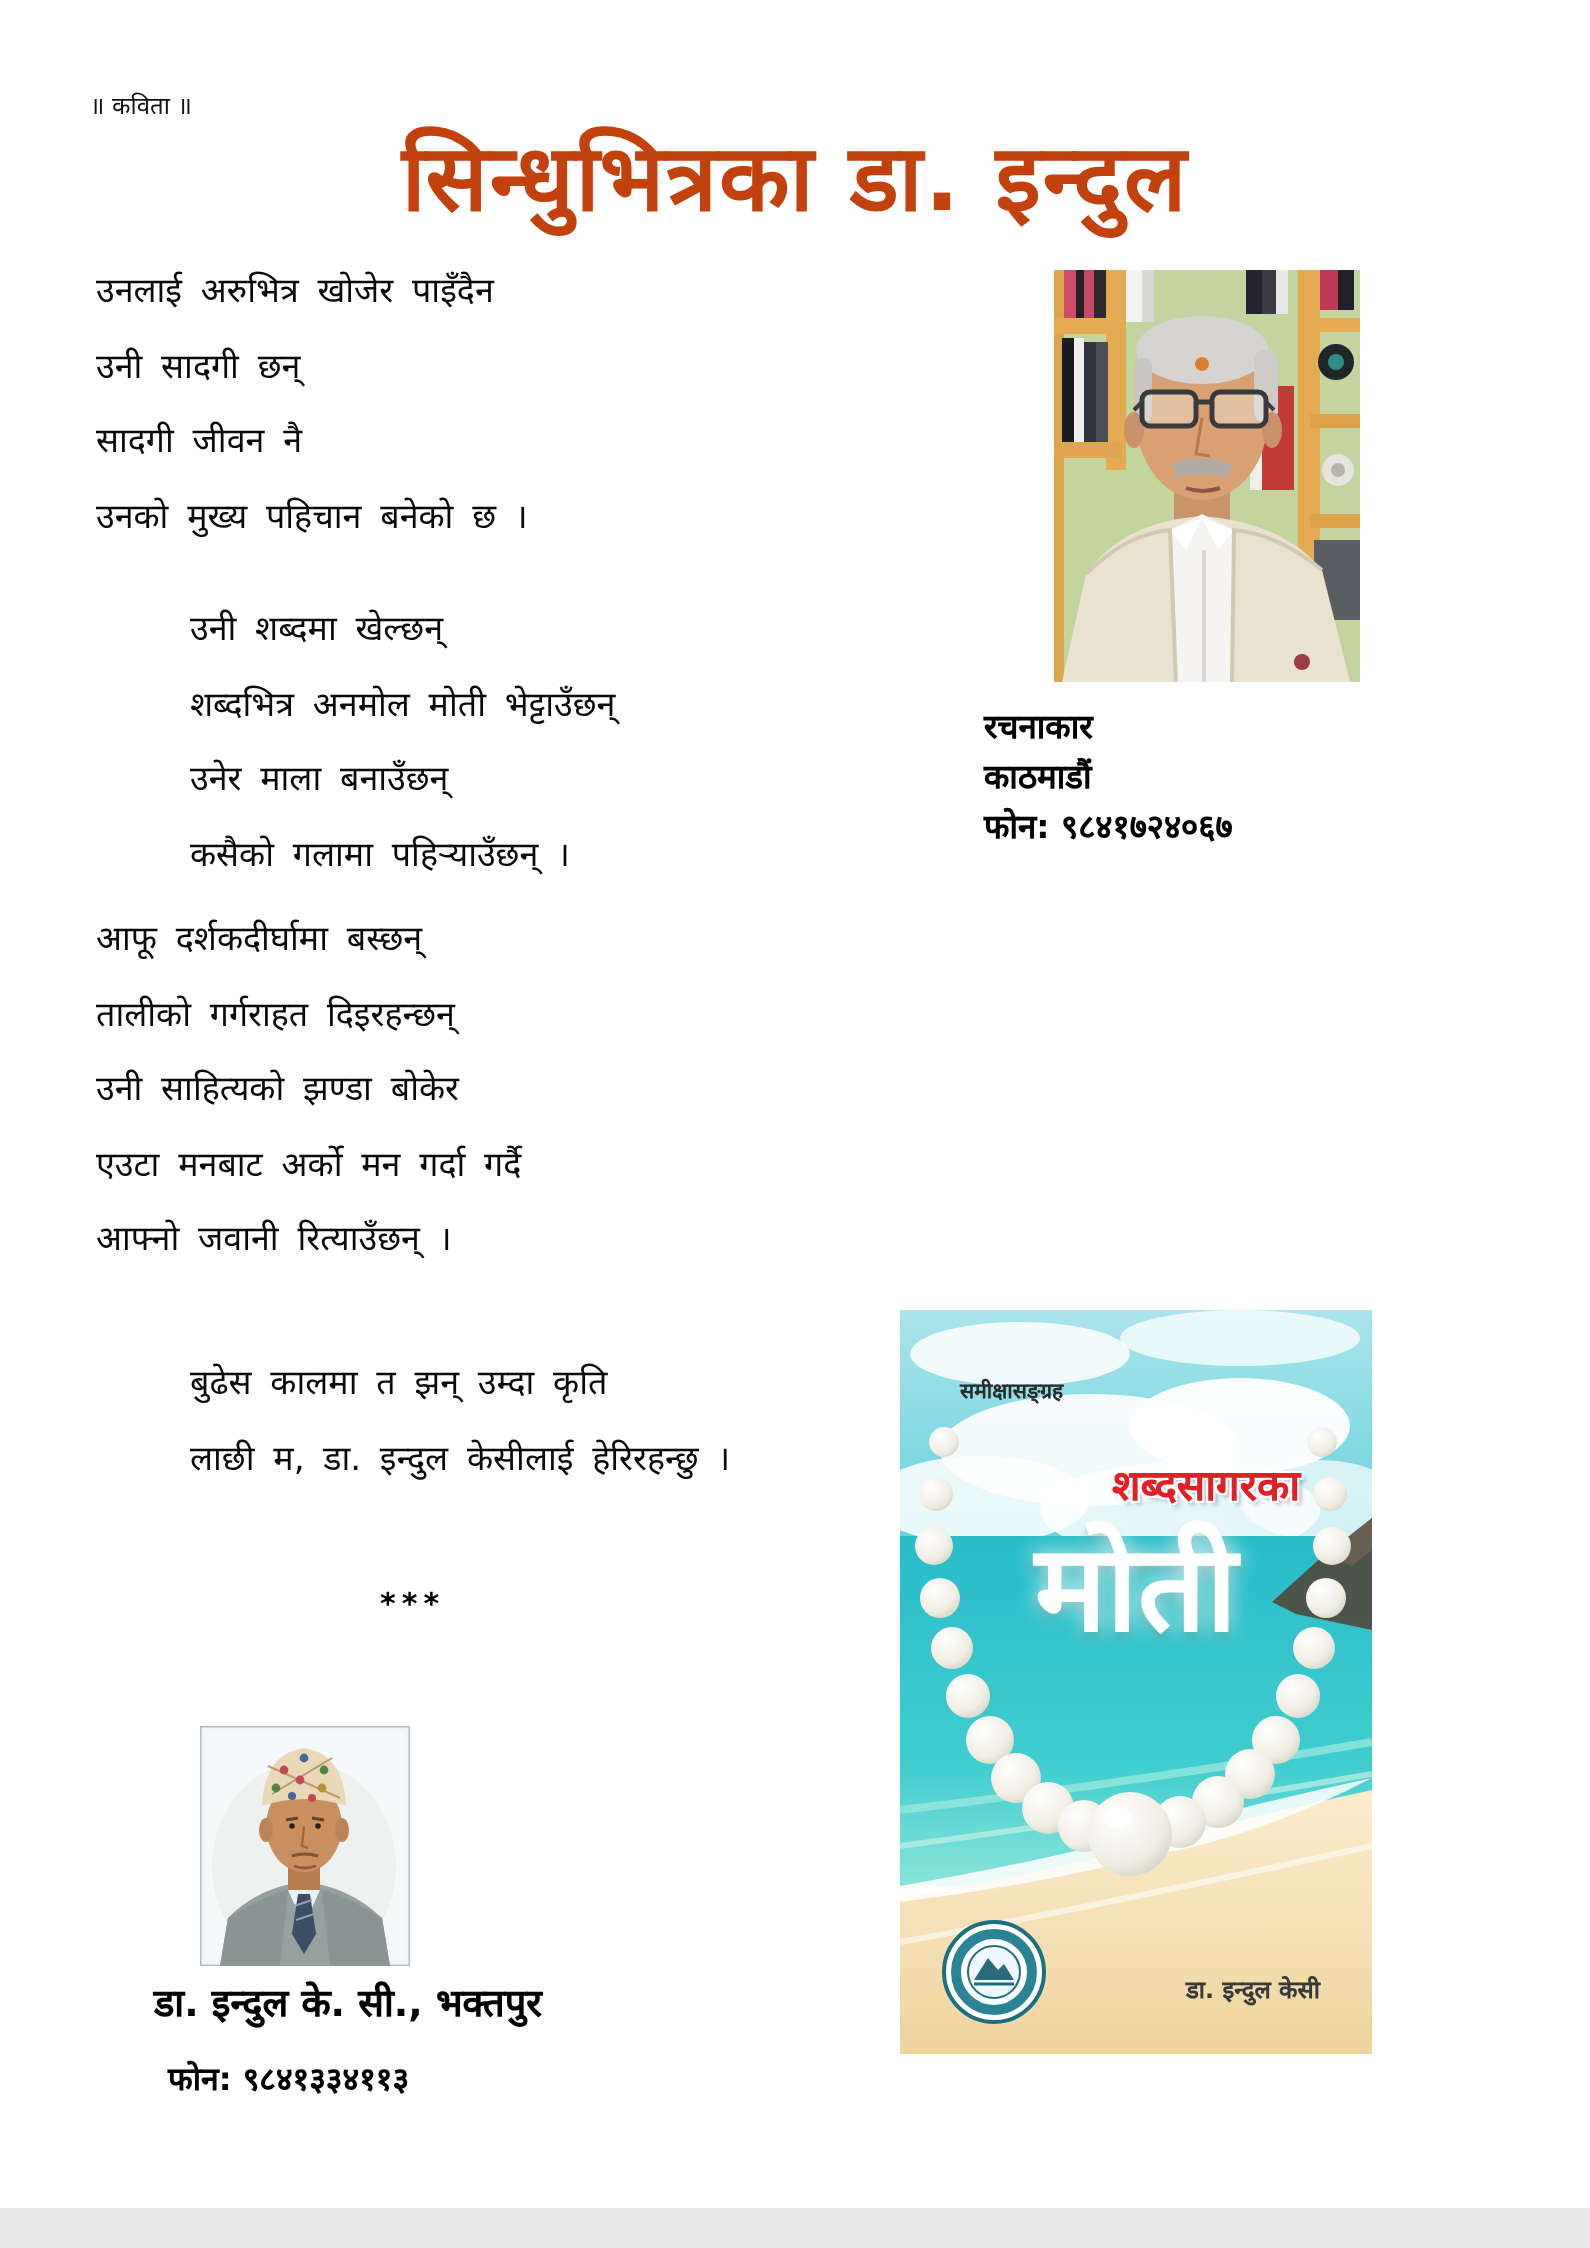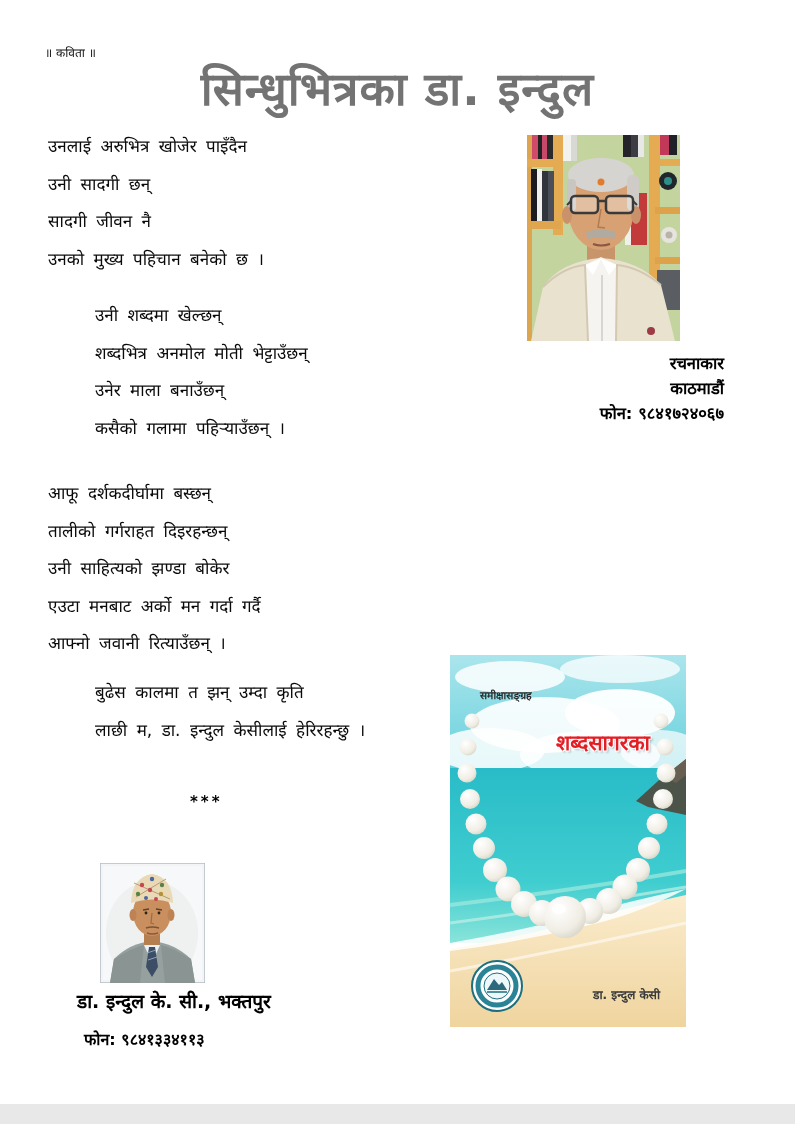--- a/index.html
+++ b/index.html
@@ -4,35 +4,35 @@
 <style>
   html,body{margin:0;padding:0;background:#e8e8e8;}
   *{box-sizing:border-box;}
   .page{
     position:relative;width:795px;height:1104px;margin:0 auto;background:#ffffff;
     font-family:"DejaVu Sans",sans-serif;color:#000;overflow:hidden;
   }
   .genre-label{position:absolute;left:45px;top:44px;font-size:12px;color:#111;}
   .page-title{
     position:absolute;left:0;right:0;top:56px;text-align:center;
-    font-size:46px;font-weight:bold;letter-spacing:1px;color:#737373;
+    font-size:46px;font-weight:bold;letter-spacing:1px;color:#c2410c;
   }
   .stanza{position:absolute;left:48px;}
   .stanza.indent{left:95px;}
   .pline{font-size:17px;line-height:37.5px;white-space:nowrap;word-spacing:4px;color:#0a0a0a;}
   .s1{top:128px;}
   .s2{top:297px;}
-  .s3{top:475px;}
+  .s3{top:452px;}
   .s4{top:674px;}
   .end-mark{position:absolute;left:190px;top:793px;font-size:15px;font-weight:bold;letter-spacing:3px;}
 
   .author-photo{position:absolute;left:527px;top:135px;width:153px;height:206px;}
   .author-photo svg{display:block;}
   .author-block{
-    position:absolute;left:492px;top:351px;width:232px;text-align:right;
+    position:absolute;left:492px;top:351px;width:232px;text-align:left;
     font-size:16.5px;font-weight:bold;line-height:25px;
   }
   .author-block div{white-space:nowrap;}
 
   .book-cover{position:absolute;left:450px;top:627px;width:236px;height:372px;overflow:hidden;margin-top:28px;}
   .book-cover svg{position:absolute;left:0;top:0;}
   .cover-top-label{position:absolute;left:30px;top:33px;font-size:10.5px;font-weight:bold;color:#2b2b2b;}
   .cover-subtitle{
     position:absolute;left:88px;top:73px;width:130px;text-align:center;
     font-size:21px;font-weight:bold;color:#e31e25;
@@ -238,20 +238,21 @@
       <g>
         <circle cx="47" cy="331" r="25" fill="#ffffff" stroke="#1c6f7e" stroke-width="2"></circle>
         <circle cx="47" cy="331" r="19" fill="#ffffff" stroke="#2a8496" stroke-width="5"></circle>
         <circle cx="47" cy="331" r="13" fill="#eef7f9" stroke="#1c6f7e" stroke-width="1"></circle>
         <path d="M37,335 L44,324 L49,330 L52,327 L57,335 Z" fill="#2a6a7c"></path>
         <line x1="37" y1="337" x2="57" y2="337" stroke="#1c6f7e" stroke-width="1.5"></line>
       </g>
     </svg>
     <div class="cover-top-label">समीक्षासङ्ग्रह</div>
     <div class="cover-subtitle">शब्दसागरका</div>
+    <div class="cover-title">मोती</div>
     <div class="cover-author">डा. इन्दुल केसी</div>
   </div>
 
   <div class="subject-photo">
     <svg width="105" height="120" viewBox="0 0 105 120">
       <rect x="0" y="0" width="105" height="120" fill="#f2f4f6" stroke="#b4bcc4" stroke-width="1.5"></rect>
       <rect x="3" y="3" width="99" height="114" fill="#f7f8fa"></rect>
       <ellipse cx="52" cy="70" rx="46" ry="52" fill="#eef1f0"></ellipse>
 
       <path d="M10,120 L14,96 Q30,80 52,78 Q74,80 91,96 L95,120 Z" fill="#96a09e"></path>

